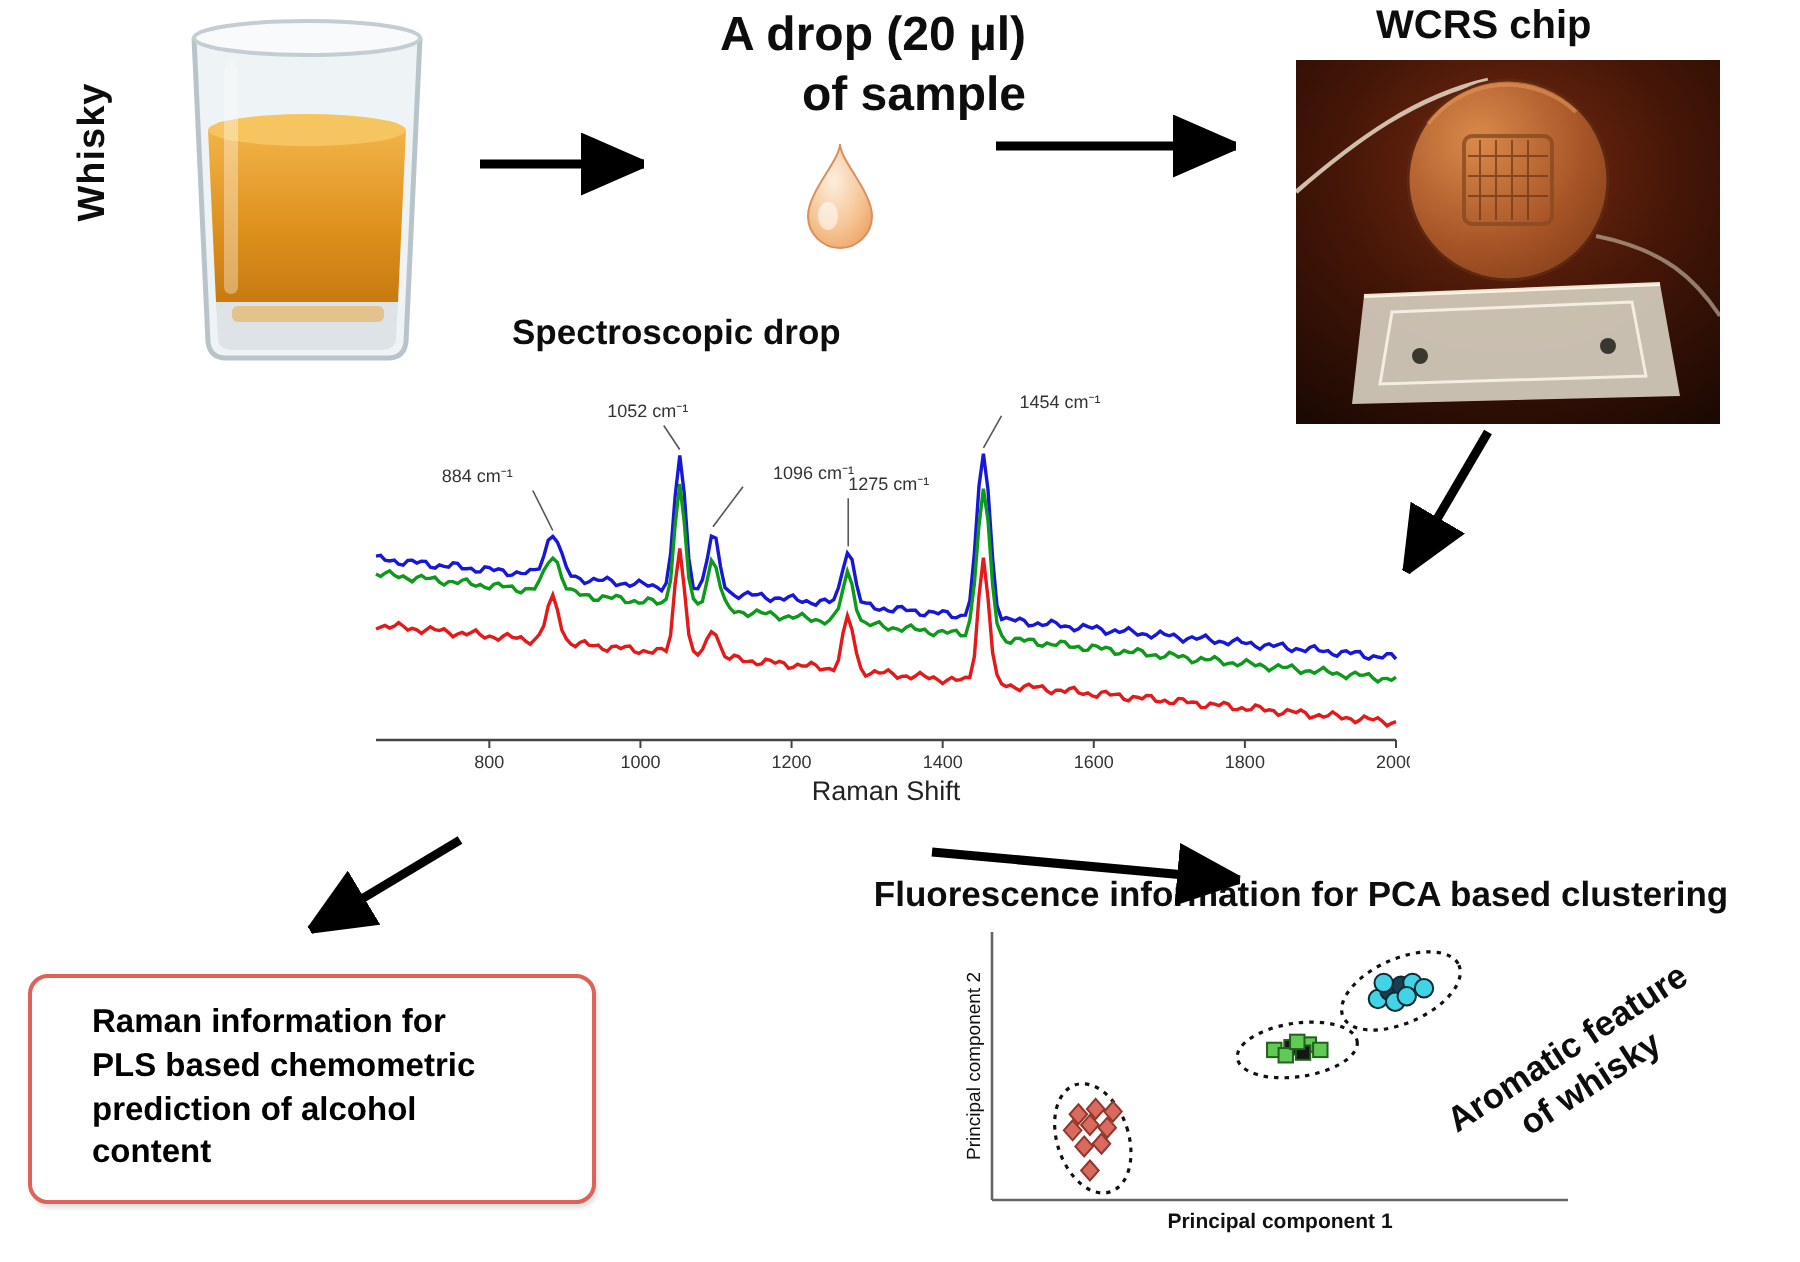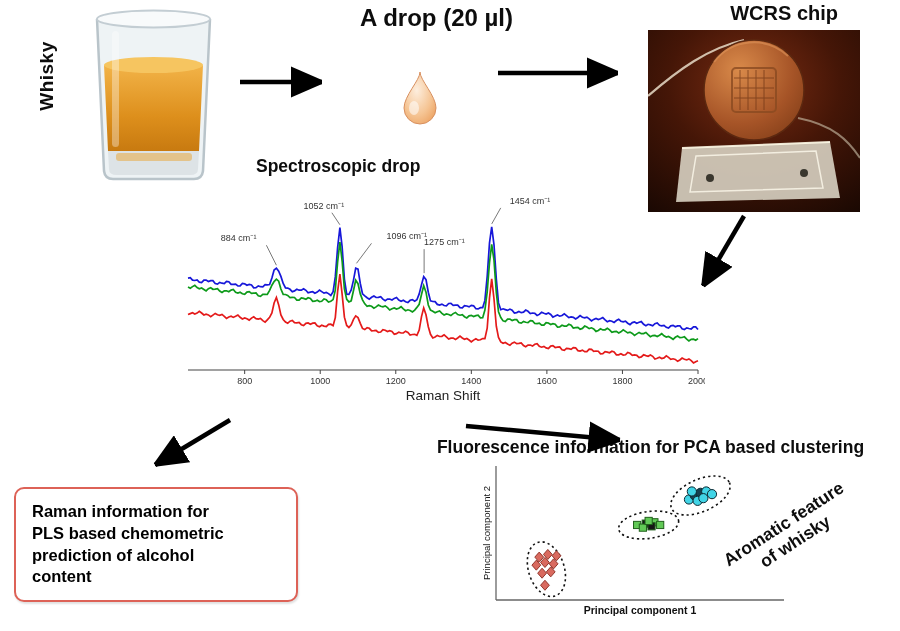--- a/index.html
+++ b/index.html
@@ -4,24 +4,24 @@
 <style>
   *{margin:0;padding:0;box-sizing:border-box}
   body{font-family:"Liberation Sans",sans-serif;background:#fff}
   svg{font-family:"Liberation Sans",sans-serif}
   .stage{position:relative;width:900px;height:631px;background:#fff;overflow:hidden}
   .abs{position:absolute}
   .lbl{font-weight:bold;color:#0d0d0d}
   .whisky-label{left:-18px;top:64px;width:132px;height:24px;text-align:center;
     transform:rotate(-90deg);font-size:19px;letter-spacing:.5px}
   .drop-label{left:338px;top:3px;width:175px;text-align:right;font-size:24px;line-height:1.25}
-  .chip-label{left:688px;top:2px;width:150px;text-align:right;font-size:20px}
+  .chip-label{left:688px;top:2px;width:150px;text-align:left;font-size:20px}
   .spectro-title{left:256px;top:156px;font-size:17.5px}
   .raman-box{left:14px;top:487px;width:284px;border:2.5px solid #dd6257;border-radius:10px;
-    padding:12px 16px;background:#fff;box-shadow:1px 2px 2px rgba(0,0,0,.12)}
+    padding:12px 30px;background:#fff;box-shadow:1px 2px 2px rgba(0,0,0,.12)}
   .raman-box-text{font-weight:bold;font-size:16.5px;line-height:1.32;color:#000;white-space:pre-line}
   .fluor-title{left:398px;top:437px;width:505px;text-align:center;font-size:17.5px}
   .aromatic{left:682px;top:512px;width:215px;text-align:center;transform:rotate(-33deg);
     font-size:17.5px;line-height:1.2;z-index:6}
   .arrows{left:0;top:0;z-index:5;pointer-events:none}
 </style>
 </head>
 <body>
 
 <div class="stage">
@@ -40,20 +40,21 @@
     <path d="M28 60 C42 70 113 70 127 60 L123 146 L32 146 Z" fill="url(#amber)"></path>
     <ellipse cx="77.5" cy="60" rx="49.5" ry="8" fill="#f6c560"></ellipse>
     <path d="M32 146 L123 146 L122 164 Q122 170 114 170 L41 170 Q33 170 33 164 Z" fill="#dde3e6"></path>
     <rect x="40" y="148" width="76" height="8" rx="3" fill="#e8a93f" opacity="0.55"></rect>
     <ellipse cx="77.5" cy="14" rx="56.5" ry="8.5" fill="#f8fafb" stroke="#c3cdd3" stroke-width="2"></ellipse>
     <rect x="36" y="26" width="7" height="116" rx="3.5" fill="#ffffff" opacity="0.35"></rect>
   </svg>
 
   <div class="abs lbl drop-label">
     <div>A drop (20 µl)</div>
+    <div>of sample</div>
   </div>
 
   <svg class="abs" style="left:398px;top:70px" width="44" height="58" viewBox="0 0 44 58">
     <defs>
       <radialGradient id="dropg" cx="0.4" cy="0.35" r="0.8">
         <stop offset="0" stop-color="#fdeede"></stop>
           <stop offset="0.6" stop-color="#f5c493"></stop>
           <stop offset="1" stop-color="#eb9e5c"></stop>
       </radialGradient>
     </defs>

